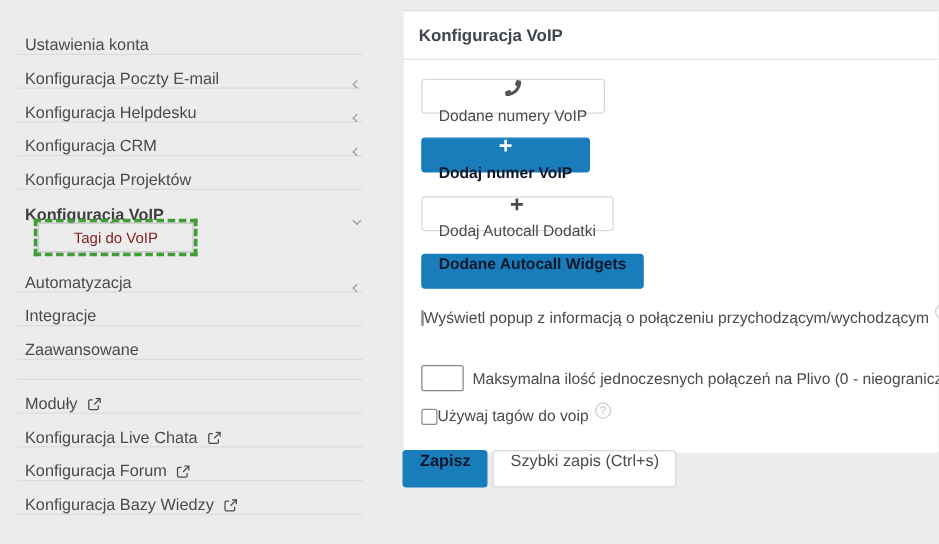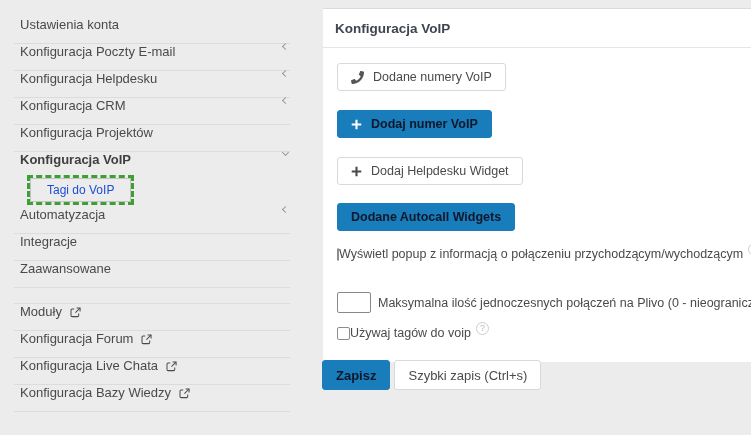--- a/index.html
+++ b/index.html
@@ -13,21 +13,21 @@
     color: #4a4a4a;
     overflow: hidden;
   }
 
   
   .sidebar { position: absolute; left: 0; top: 0; width: 323px; padding-top: 17px; }
   .side-item {
     height: 27px;
     margin: 0 33px 0 14px;
     padding-left: 6px;
-    display: flex; align-items: flex-start; justify-content: space-between;
+    display: flex; align-items: flex-end; justify-content: space-between;
     border-bottom: 1px solid #dcdcdc;
     cursor: pointer;
     color: #4a4a4a;
     white-space: nowrap;
   }
   .side-item.noborder { border-bottom: none; }
   .side-item.bold { font-weight: 700; color: #3f3f3f; }
   .side-label { display: inline-flex; align-items: center; gap: 6px; }
   .chev {
     display: inline-block; width: 5px; height: 5px;
@@ -41,23 +41,23 @@
   .submenu-wrap { height: 29px; margin: -4px 0 3px 27px; position: relative; }
   .green-marquee {
     display: inline-block;
     border: 3px dashed #3f9e35;
     padding: 0;
     background: transparent;
   }
   .sub-box {
     display: inline-block;
     border: 1px solid #c2c2c2;
-    padding: 4px 16px;
+    padding: 4px 28px;
     font-size: 12px;
-    color: #1d4ed8;
+    color: #7f1d1d;
     cursor: pointer;
     white-space: nowrap;
   }
   .ext-icon { margin-left: 2px; position: relative; top: 1px; }
 
   
   .main { position: absolute; left: 323px; top: 8px; width: 428px; }
   .panel {
     background: #fff;
     border-top: 1px solid #d9dcdf;
@@ -74,20 +74,21 @@
 
   .btn {
     display: inline-flex; align-items: center;
     height: 28px; padding: 0 13px;
     border-radius: 3px;
     font-family: inherit; font-size: 12.5px;
     cursor: pointer;
     border: 1px solid transparent;
     gap: 9px;
     white-space: nowrap;
+    flex-direction: column;
   }
   .btn.ghost { background: #fff; border-color: #d9d9d9; color: #4a4a4a; }
   .btn.primary { background: #187dba; border-color: #187dba; color: #0f172a; font-weight: 700; }
   .btn-row1 { margin-bottom: 19px; }
   .btn-row2 { margin-bottom: 19px; }
   .btn-row3 { margin-bottom: 18px; }
   .btn-row4 { margin-bottom: 16px; }
 
   .opt-row { display: flex; align-items: center; }
   .opt-row.r1 { margin-bottom: 31px; }
@@ -178,33 +179,33 @@
         <svg viewBox="0 0 12 12" width="11" height="11">
             <path d="M4.6 2.1H2.3c-.7 0-1.2.5-1.2 1.2v6c0 .7.5 1.2 1.2 1.2h6c.7 0 1.2-.5 1.2-1.2V7" fill="none" stroke="#4a4a4a" stroke-width="1.1"></path>
             <path d="M7.2 1h3.8v3.8" fill="none" stroke="#4a4a4a" stroke-width="1.1"></path>
             <path d="M10.8 1.2 5.9 6.1" fill="none" stroke="#4a4a4a" stroke-width="1.1"></path>
           </svg>
       </span>
     </span>
   </div>
   <div class="side-item">
     <span class="side-label">
+      <span>Konfiguracja Live Chata</span>
+      <span class="ext-icon">
+        <svg viewBox="0 0 12 12" width="11" height="11">
+            <path d="M4.6 2.1H2.3c-.7 0-1.2.5-1.2 1.2v6c0 .7.5 1.2 1.2 1.2h6c.7 0 1.2-.5 1.2-1.2V7" fill="none" stroke="#4a4a4a" stroke-width="1.1"></path>
+            <path d="M7.2 1h3.8v3.8" fill="none" stroke="#4a4a4a" stroke-width="1.1"></path>
+            <path d="M10.8 1.2 5.9 6.1" fill="none" stroke="#4a4a4a" stroke-width="1.1"></path>
+          </svg>
+      </span>
+    </span>
+  </div>
+  <div class="side-item">
+    <span class="side-label">
       <span>Konfiguracja Forum</span>
-      <span class="ext-icon">
-        <svg viewBox="0 0 12 12" width="11" height="11">
-            <path d="M4.6 2.1H2.3c-.7 0-1.2.5-1.2 1.2v6c0 .7.5 1.2 1.2 1.2h6c.7 0 1.2-.5 1.2-1.2V7" fill="none" stroke="#4a4a4a" stroke-width="1.1"></path>
-            <path d="M7.2 1h3.8v3.8" fill="none" stroke="#4a4a4a" stroke-width="1.1"></path>
-            <path d="M10.8 1.2 5.9 6.1" fill="none" stroke="#4a4a4a" stroke-width="1.1"></path>
-          </svg>
-      </span>
-    </span>
-  </div>
-  <div class="side-item">
-    <span class="side-label">
-      <span>Konfiguracja Live Chata</span>
       <span class="ext-icon">
         <svg viewBox="0 0 12 12" width="11" height="11">
             <path d="M4.6 2.1H2.3c-.7 0-1.2.5-1.2 1.2v6c0 .7.5 1.2 1.2 1.2h6c.7 0 1.2-.5 1.2-1.2V7" fill="none" stroke="#4a4a4a" stroke-width="1.1"></path>
             <path d="M7.2 1h3.8v3.8" fill="none" stroke="#4a4a4a" stroke-width="1.1"></path>
             <path d="M10.8 1.2 5.9 6.1" fill="none" stroke="#4a4a4a" stroke-width="1.1"></path>
           </svg>
       </span>
     </span>
   </div>
   <div class="side-item">
@@ -250,21 +251,21 @@
         </button>
       </div>
 
       <div class="btn-row3">
         <button class="btn ghost">
           <span>
             <svg viewBox="0 0 12 12" width="11" height="11">
                 <path d="M6 .8v10.4M.8 6h10.4" stroke="#4a4a4a" stroke-width="2.3"></path>
               </svg>
           </span>
-          <span>Dodaj Helpdesku Widget</span>
+          <span>Dodaj Autocall Dodatki</span>
         </button>
       </div>
 
       <div class="btn-row4">
         <button class="btn primary">
           <span>Dodane Autocall Widgets</span>
         </button>
       </div>
 
       <div class="opt-row r1">

